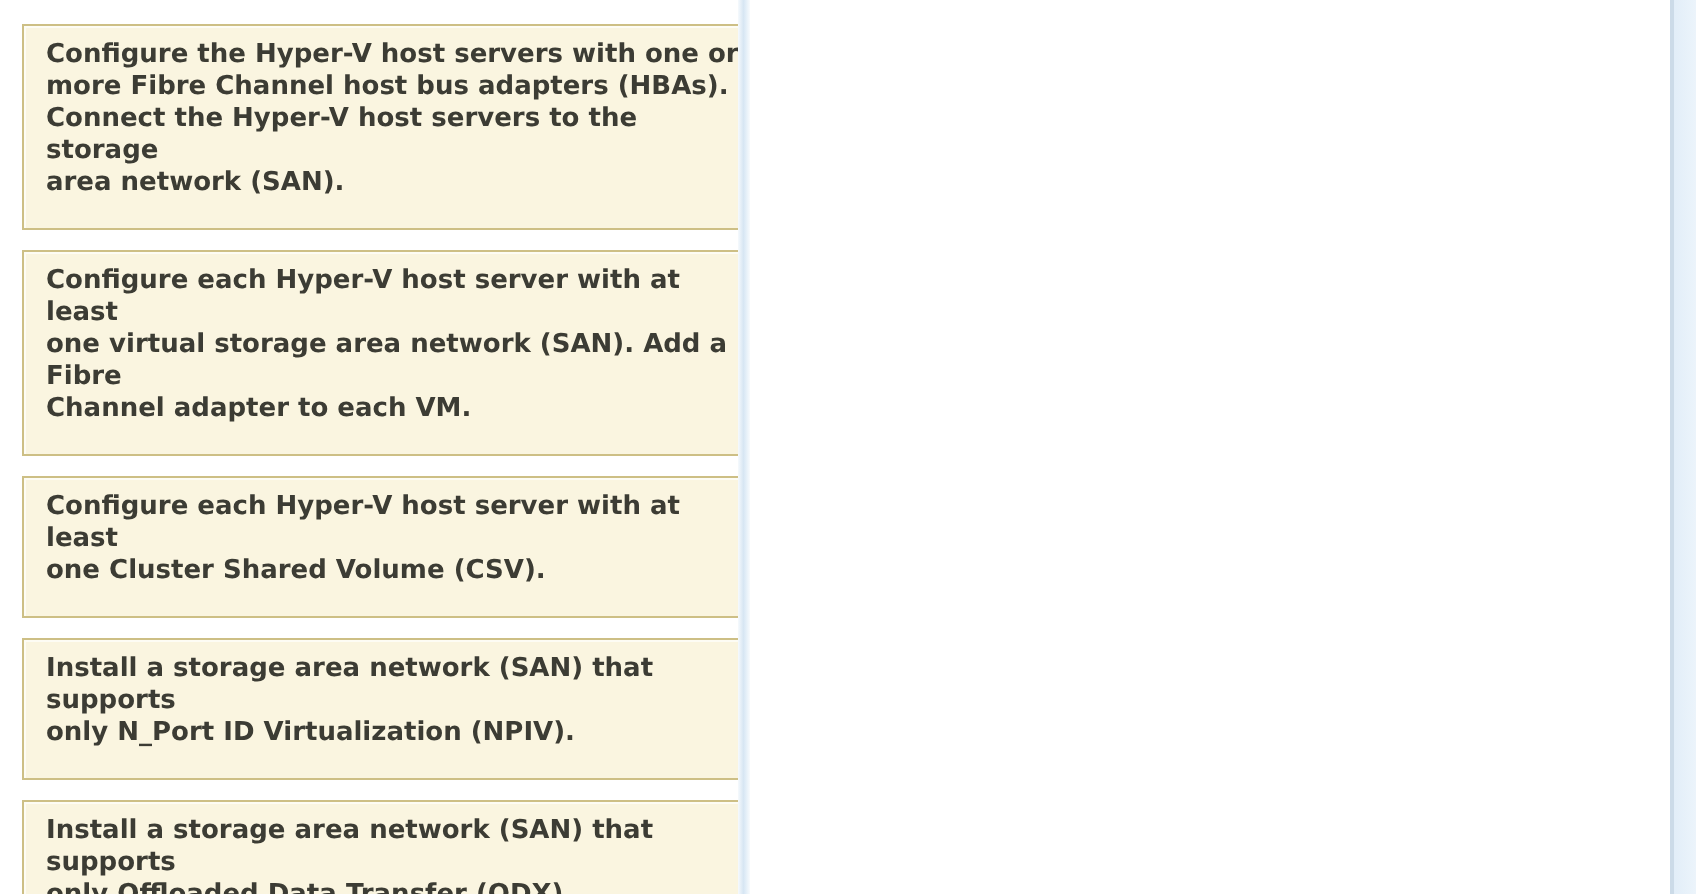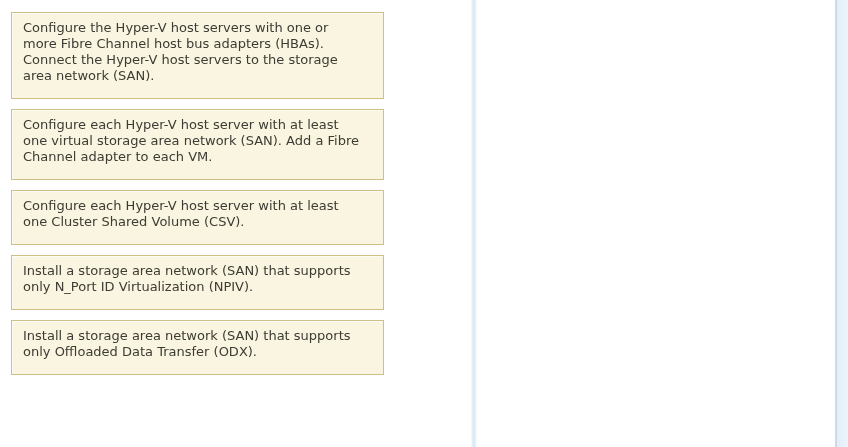--- a/index.html
+++ b/index.html
@@ -10,24 +10,25 @@
     background: #ffffff;
     font-family: "DejaVu Sans", "Liberation Sans", sans-serif;
   }
   .screen {
     display: flex;
     width: 848px;
     height: 447px;
     background: #ffffff;
   }
   .left-pane {
-    width: 471px;
+    width: 369px;
     padding: 12px 0 0 11px;
     background: #ffffff;
     flex: none;
+    font-weight: bold;
   }
   .option-box {
     width: 373px;
     margin-bottom: 10px;
     padding: 7px 9px 14px 11px;
     background: #faf5e0;
     border: 1px solid #cdbf85;
     box-shadow: inset 1px 1px 0 rgba(255,255,255,0.65);
     color: #3c3c34;
     font-size: 13px;

